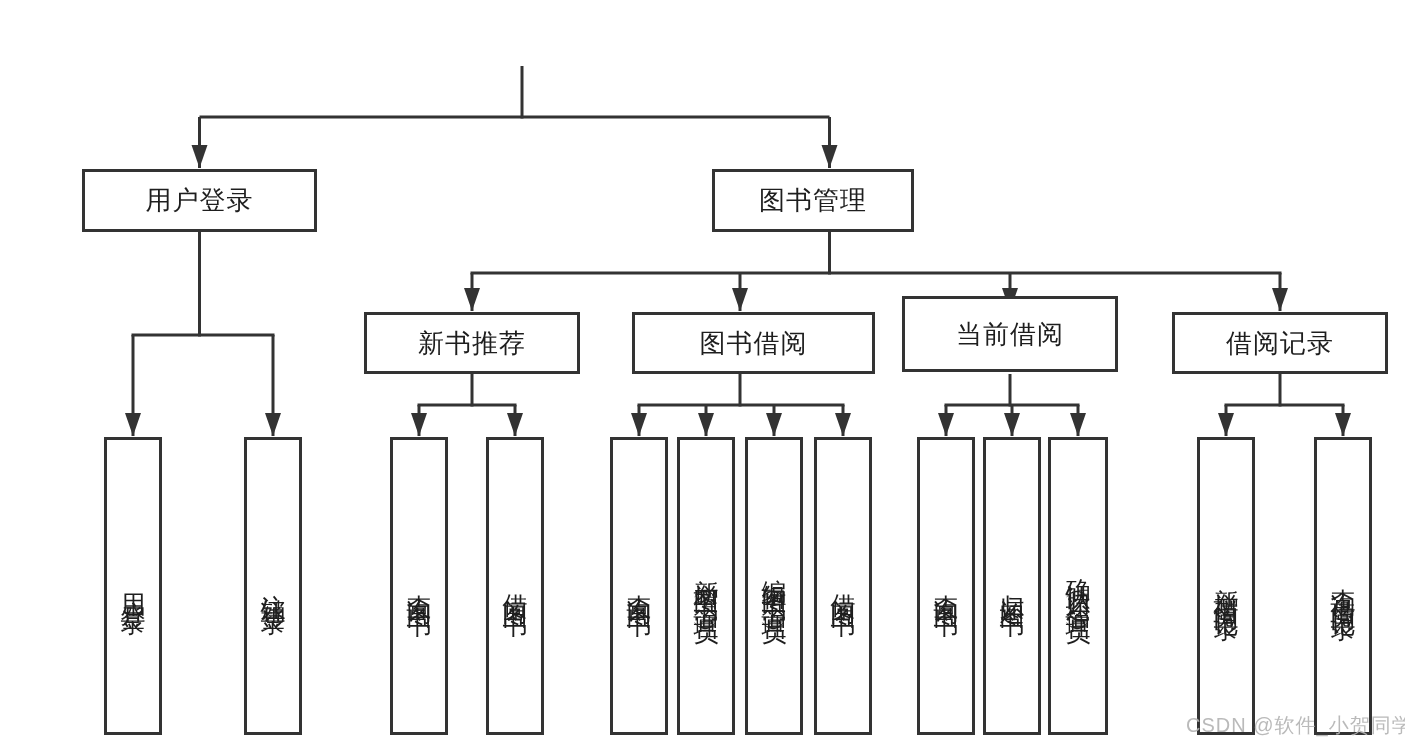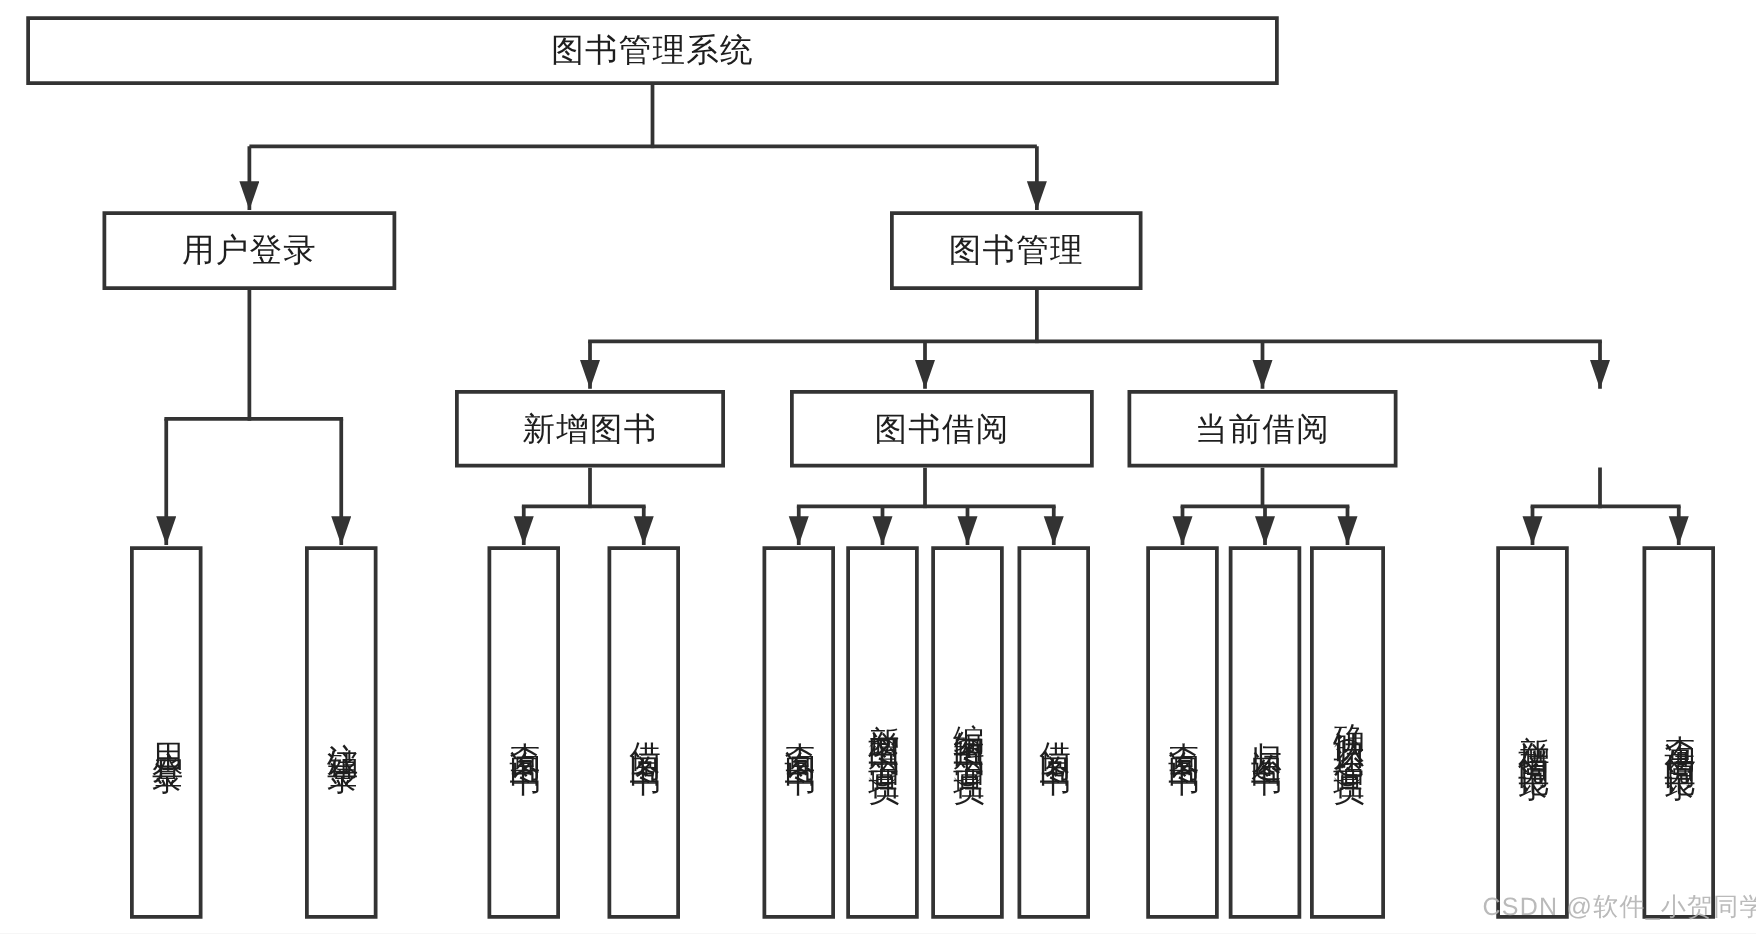--- a/index.html
+++ b/index.html
@@ -114,39 +114,39 @@
     </g>
 
     <g>
       <line x1="1280" y1="374" x2="1280" y2="406.5"></line>
       <line x1="1224.5" y1="405" x2="1344.5" y2="405"></line>
       <line x1="1226" y1="405" x2="1226" y2="436" marker-end="url(#ah)"></line>
       <line x1="1343" y1="405" x2="1343" y2="436" marker-end="url(#ah)"></line>
     </g>
   </svg>
 
-  <div class="box" style="left:21px;top:13px;width:1002px;height:55px">
-    <span>图书管理系统</span>
-  </div>
 
   <div class="box" style="left:82px;top:169px;width:235px;height:63px">
     <span>用户登录</span>
   </div>
   <div class="box" style="left:712px;top:169px;width:202px;height:63px">
     <span>图书管理</span>
   </div>
 
   <div class="box" style="left:364px;top:312px;width:216px;height:62px">
-    <span>新增图书</span>
+    <span>新书推荐</span>
   </div>
   <div class="box" style="left:632px;top:312px;width:243px;height:62px">
     <span>图书借阅</span>
   </div>
-  <div class="box" style="left:902px;top:312px;width:216px;height:62px">
+  <div class="box" style="left:902px;top:296px;width:216px;height:76px">
     <span>当前借阅</span>
+  </div>
+  <div class="box" style="left:1172px;top:312px;width:216px;height:62px">
+    <span>借阅记录</span>
   </div>
 
   <div class="vbox" style="left:104px;top:437px;width:58px;height:298px">
     <span class="vtext">用户登录</span>
   </div>
   <div class="vbox" style="left:244px;top:437px;width:58px;height:298px">
     <span class="vtext">注销登录</span>
   </div>
 
   <div class="vbox" style="left:390px;top:437px;width:58px;height:298px">

